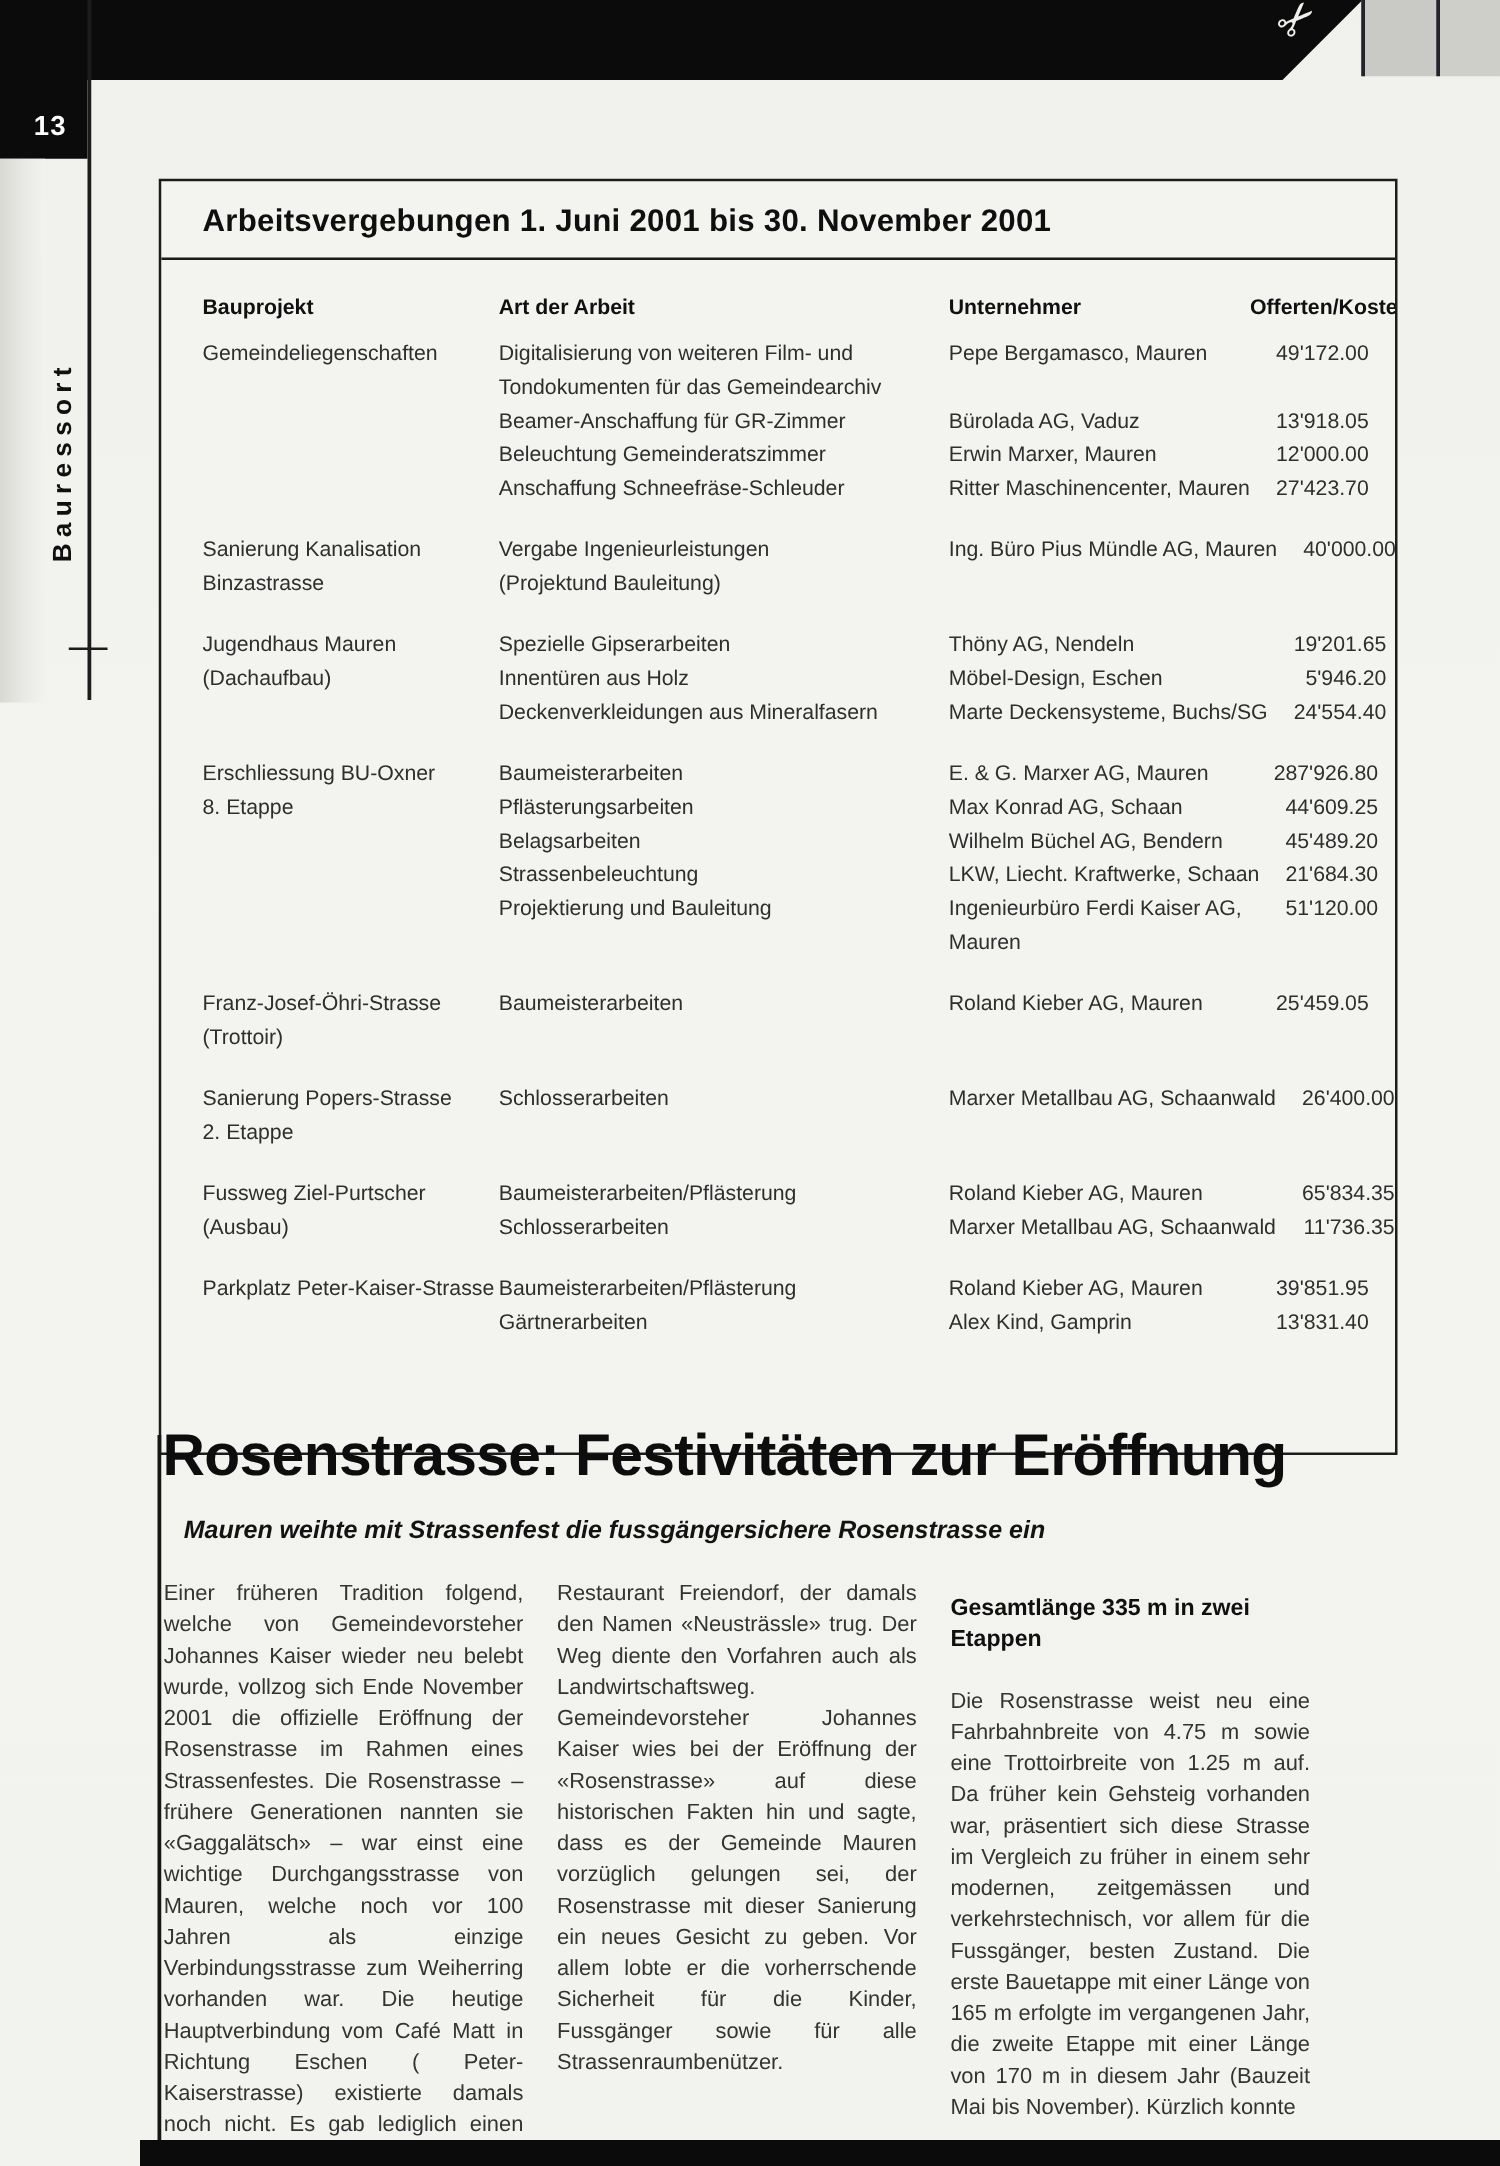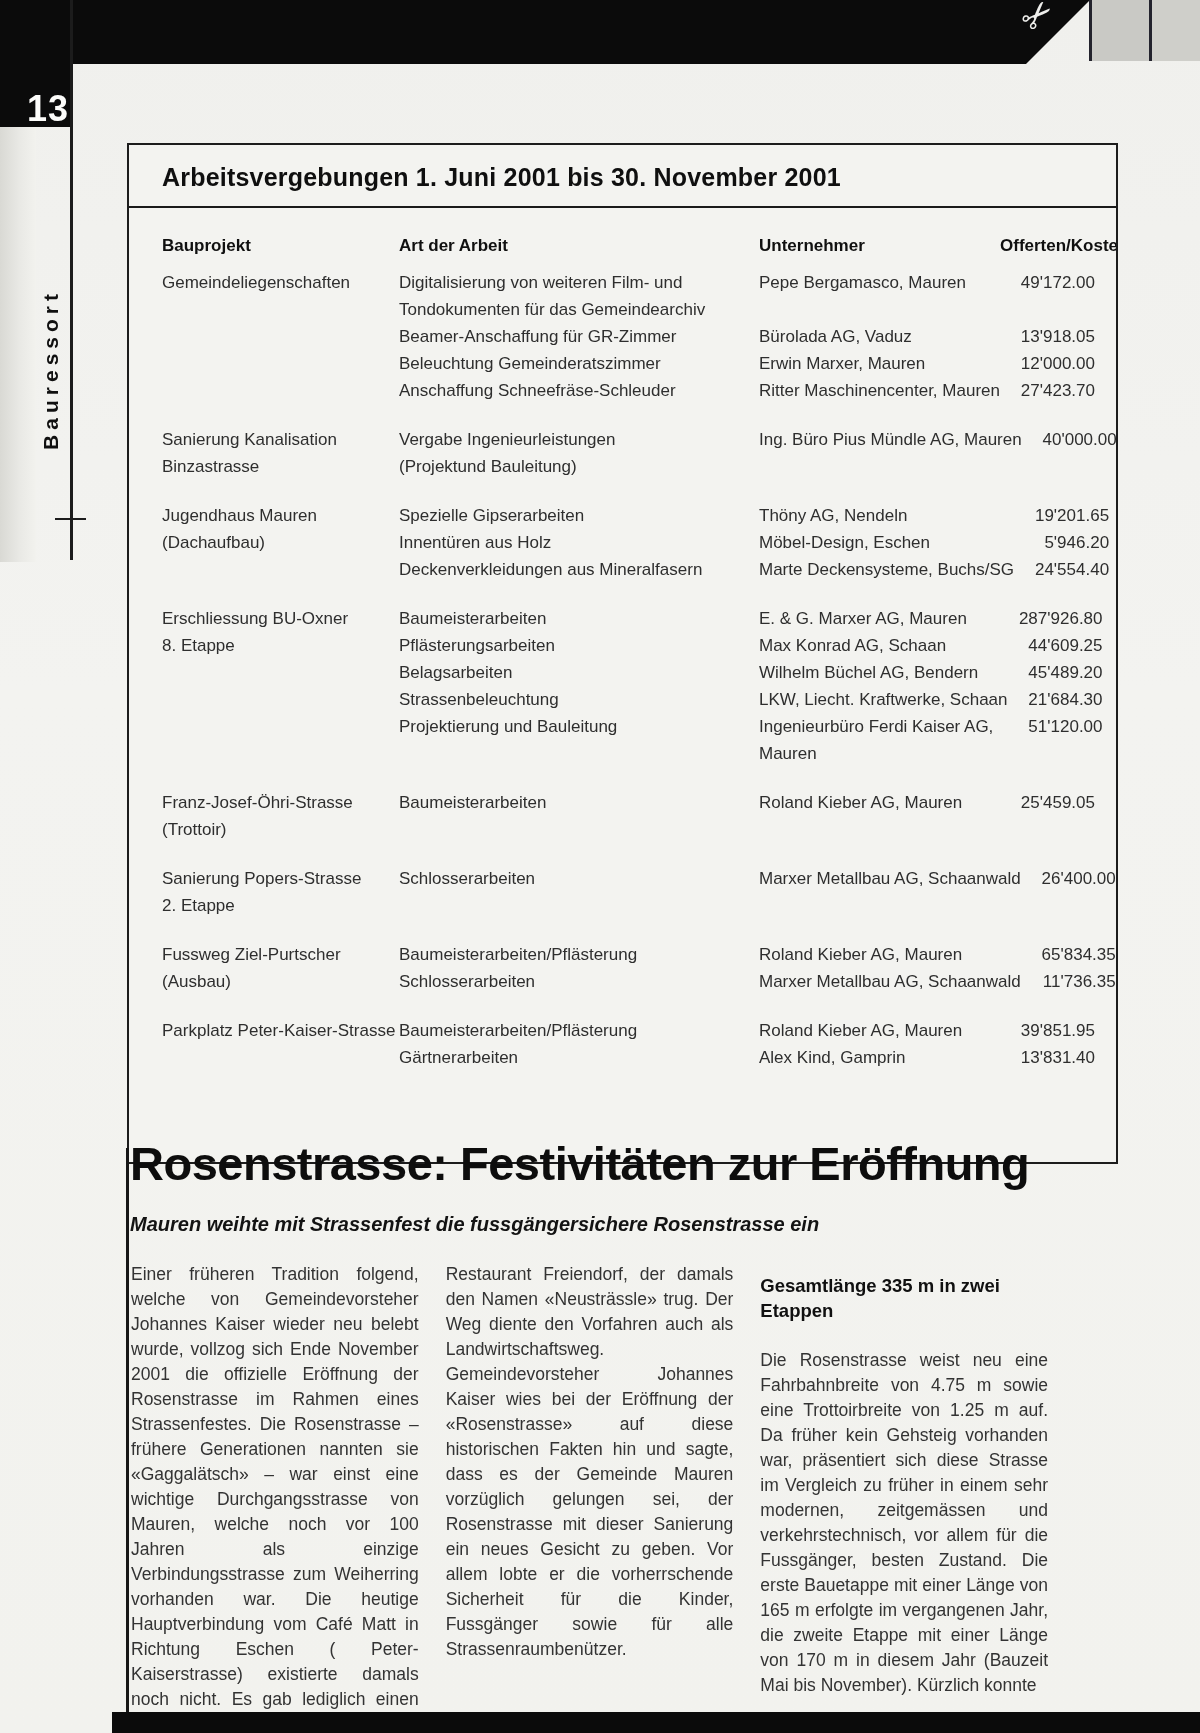--- a/index.html
+++ b/index.html
@@ -10,21 +10,21 @@
   }
   
   .topbar{position:absolute;left:0;top:0;width:1092px;height:64px;background:#0b0b0b;
     clip-path:polygon(0 0,1090px 0,1026px 64px,0 64px);}
   .scissors{position:absolute;left:1022px;top:-3px;font-size:37px;color:#efefec;
     transform:rotate(-45deg);line-height:1;}
   .corner-panel{position:absolute;top:0;height:61px;background:#c9c9c5;border-left:3px solid #23232d;}
   .gp1{left:1089px;width:57px;}
   .gp2{left:1149px;width:51px;background:#cfcfca;}
   .left-block{position:absolute;left:0;top:0;width:70px;height:127px;background:#0b0b0b;}
-  .pageno{position:absolute;left:27px;top:88px;color:#fcfcfa;font-weight:bold;font-size:36px;letter-spacing:1px;}
+  .pageno{position:absolute;left:27px;top:88px;color:#fcfcfa;font-weight:bold;font-size:22px;letter-spacing:1px;}
   .left-shade{position:absolute;left:0;top:127px;width:36px;height:435px;
     background:linear-gradient(90deg,#d9d9d4 0%,#e9e9e5 55%,#f2f2ee 100%);}
   .side-rule{position:absolute;left:70px;top:0;width:3px;height:560px;background:#1c1c1c;}
   .side-tick{position:absolute;left:55px;top:518px;width:31px;height:2px;background:#1c1c1c;}
   .side-label{position:absolute;left:39px;top:289px;writing-mode:vertical-rl;transform:rotate(180deg);
     font-weight:bold;font-size:21px;letter-spacing:5px;color:#101010;}
   
   .award-box{position:absolute;left:127px;top:143px;width:991px;height:1021px;box-sizing:border-box;
     border:2px solid #1c1c1c;background:#f3f3f0;overflow:hidden;}
   .award-title{margin:18px 0 0 33px;font-size:25px;font-weight:bold;color:#0f0f0f;letter-spacing:.2px;}
@@ -39,21 +39,21 @@
   .group.first{margin-top:10px;}
   .g-project{width:237px;flex:none;white-space:pre;}
   .g-rows{flex:1;display:flex;flex-direction:column;}
   .g-row{display:flex;}
   .g-work{width:360px;flex:none;white-space:pre;}
   .g-contractor{flex:1;white-space:pre;overflow:visible;}
   .g-cost{width:95px;flex:none;text-align:right;white-space:pre;}
   
   .headline{position:absolute;left:130px;top:1136px;margin:0;width:970px;
     font-size:47px;font-weight:bold;letter-spacing:-.5px;color:#0d0d0d;}
-  .standfirst{position:absolute;left:130px;top:1213px;margin:0;
+  .standfirst{position:absolute;left:147px;top:1213px;margin:0;
     font-size:20px;font-weight:bold;font-style:italic;color:#131313;}
   .cols{position:absolute;left:131px;top:1262px;width:917px;display:flex;gap:27px;}
   .col{flex:1;font-size:17.5px;line-height:25px;text-align:justify;color:#333;}
   .col p{margin:0;}
   .col p.para-gap{}
   .col-heading{font-size:18.5px;font-weight:bold;color:#101010;line-height:25px;
     margin:11px 0 25px 0;text-align:left;}
   .left-edge{position:absolute;left:126px;top:1148px;width:3px;height:566px;background:#161616;}
   .bottombar{position:absolute;left:112px;top:1712px;width:1088px;height:21px;background:#0b0b0b;}
 </style>

